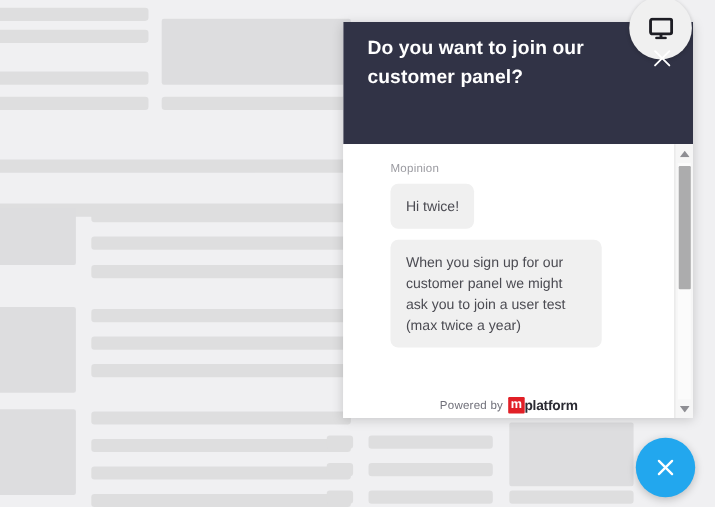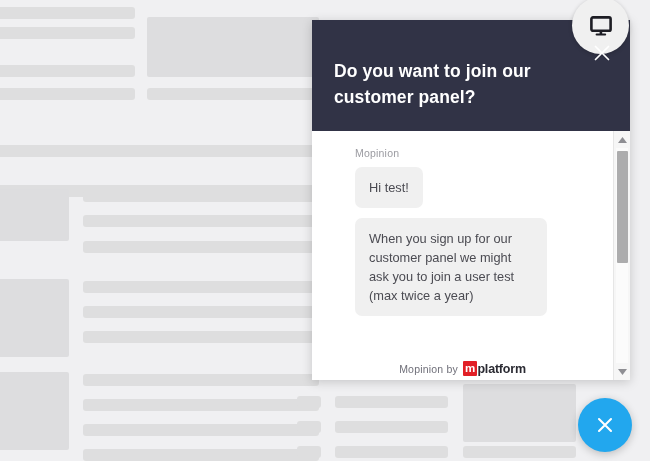--- a/index.html
+++ b/index.html
@@ -16,21 +16,21 @@
 
   
   #widget{
     position:absolute;left:312px;top:20px;width:318px;height:360px;
     background:#ffffff;
     box-shadow:0 2px 10px rgba(0,0,0,.18);
     overflow:hidden;
   }
   #widget-header{
     background:#313346;height:111px;box-sizing:border-box;
-    padding:38px 60px 0 22px;
+    padding:10px 60px 0 22px;
   }
   #widget-title{
     color:#ffffff;font-size:17.5px;font-weight:bold;line-height:26px;
     letter-spacing:.1px;white-space:pre-line;
   }
 
   #widget-body{
     position:absolute;top:111px;left:0;right:0;bottom:0;
     background:#ffffff;overflow:hidden;padding-left:48px;
   }
@@ -157,30 +157,30 @@
   <div id="widget-header">
     <div id="widget-title">Do you want to join our
 customer panel?</div>
   </div>
 
   <div id="widget-body">
 
     <div id="chat-scroll-area">
       <div id="agent-name">Mopinion</div>
 
-      <div class="bubble">Hi test!</div>
+      <div class="bubble">Hi twice!</div>
 
 
       <div class="bubble wide">When you sign up for our customer panel we might ask you to join a user test (max twice a year)</div>
 
       <div class="bubble partial"></div>
     </div>
 
     <div id="powered">
-      <span id="powered-label">Mopinion by</span>
+      <span id="powered-label">Powered by</span>
       <span class="logo-m">m</span>
         <span class="logo-rest">platform</span>
     </div>
 
     <div id="scrollbar">
       <div class="sb-track"></div>
       <div class="sb-arrow up">
         <svg width="9" height="6" viewBox="0 0 9 6">
             <path d="M4.5 0 L9 6 L0 6 Z" fill="#8e8e93"></path>
           </svg>

